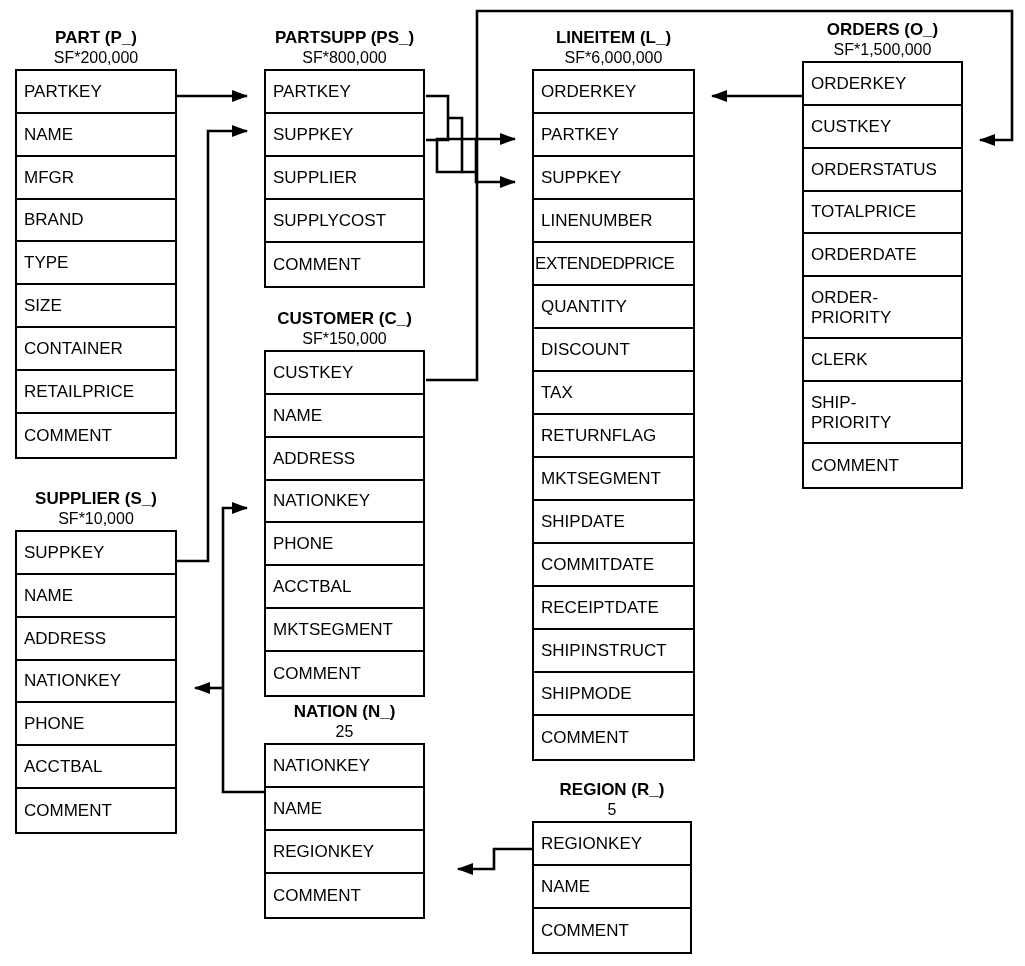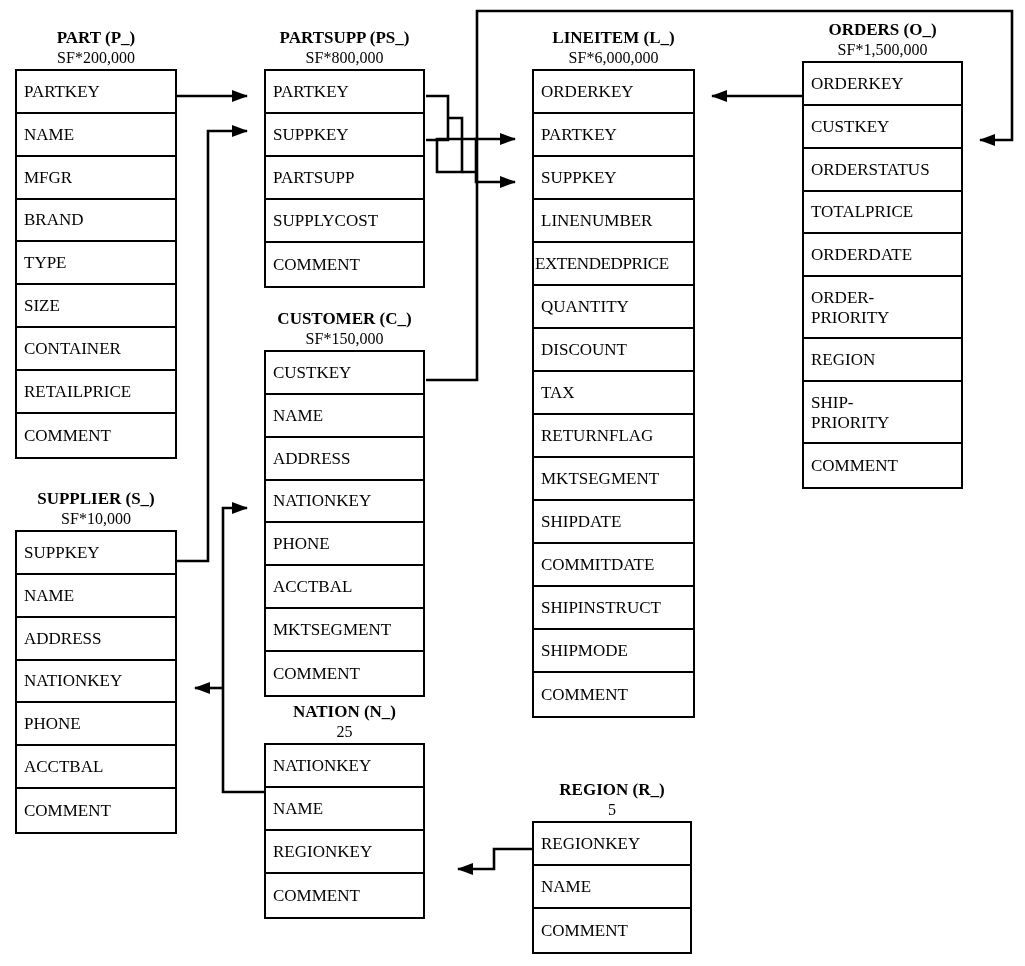--- a/index.html
+++ b/index.html
@@ -5,21 +5,21 @@
   html, body {
     margin: 0;
     padding: 0;
     background: #ffffff;
   }
   #canvas {
     position: relative;
     width: 1025px;
     height: 966px;
     background: #ffffff;
-    font-family: Liberation Serif, serif;
+    font-family: Liberation Sans, sans-serif;
     overflow: hidden;
   }
   .table-group {
     position: absolute;
   }
   .tbl-title {
     font-size: 17px;
     font-weight: bold;
     color: #000;
     text-align: center;
@@ -86,21 +86,21 @@
       <div class="field" style="height:43px">COMMENT</div>
     </div>
   </div>
 
   <div class="table-group" style="left:264px; top:28px; width:161px;">
     <div class="tbl-title">PARTSUPP (PS_)</div>
     <div class="tbl-card">SF*800,000</div>
     <div class="tbl-box">
       <div class="field" style="height:43px">PARTKEY</div>
       <div class="field" style="height:43px">SUPPKEY</div>
-      <div class="field" style="height:43px">PARTSUPP</div>
+      <div class="field" style="height:43px">SUPPLIER</div>
       <div class="field" style="height:43px">SUPPLYCOST</div>
       <div class="field" style="height:43px">COMMENT</div>
     </div>
   </div>
 
   <div class="table-group" style="left:264px; top:309px; width:161px;">
     <div class="tbl-title">CUSTOMER (C_)</div>
     <div class="tbl-card">SF*150,000</div>
     <div class="tbl-box">
       <div class="field" style="height:43px">CUSTKEY</div>
@@ -148,38 +148,39 @@
       <div class="field" style="height:43px">SUPPKEY</div>
       <div class="field" style="height:43px">LINENUMBER</div>
       <div class="field" style="height:43px; padding:0 1px; letter-spacing:-0.4px">EXTENDEDPRICE</div>
       <div class="field" style="height:43px">QUANTITY</div>
       <div class="field" style="height:43px">DISCOUNT</div>
       <div class="field" style="height:43px">TAX</div>
       <div class="field" style="height:43px">RETURNFLAG</div>
       <div class="field" style="height:43px">MKTSEGMENT</div>
       <div class="field" style="height:43px">SHIPDATE</div>
       <div class="field" style="height:43px">COMMITDATE</div>
+      <div class="field" style="height:43px">RECEIPTDATE</div>
       <div class="field" style="height:43px">SHIPINSTRUCT</div>
       <div class="field" style="height:43px">SHIPMODE</div>
       <div class="field" style="height:43px">COMMENT</div>
     </div>
   </div>
 
   <div class="table-group" style="left:802px; top:20px; width:161px;">
     <div class="tbl-title">ORDERS (O_)</div>
     <div class="tbl-card">SF*1,500,000</div>
     <div class="tbl-box">
       <div class="field" style="height:43px">ORDERKEY</div>
       <div class="field" style="height:43px">CUSTKEY</div>
       <div class="field" style="height:43px">ORDERSTATUS</div>
       <div class="field" style="height:42px">TOTALPRICE</div>
       <div class="field" style="height:43px">ORDERDATE</div>
       <div class="field tall" style="height:62px">ORDER-
 PRIORITY</div>
-      <div class="field" style="height:43px">REGION</div>
+      <div class="field" style="height:43px">CLERK</div>
       <div class="field tall" style="height:62px">SHIP-
 PRIORITY</div>
       <div class="field" style="height:43px">COMMENT</div>
     </div>
   </div>
 
   <div class="table-group" style="left:532px; top:780px; width:160px;">
     <div class="tbl-title">REGION (R_)</div>
     <div class="tbl-card">5</div>
     <div class="tbl-box">

